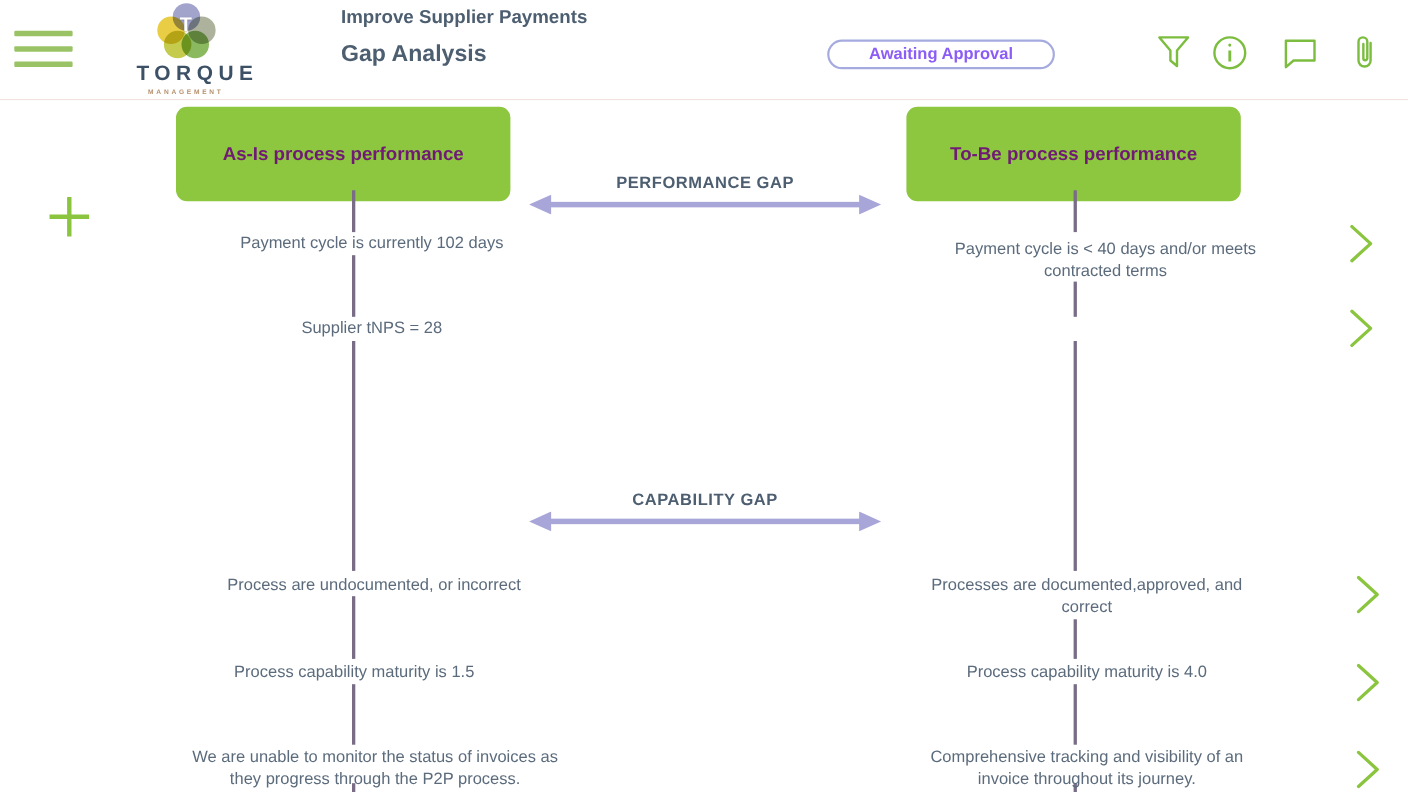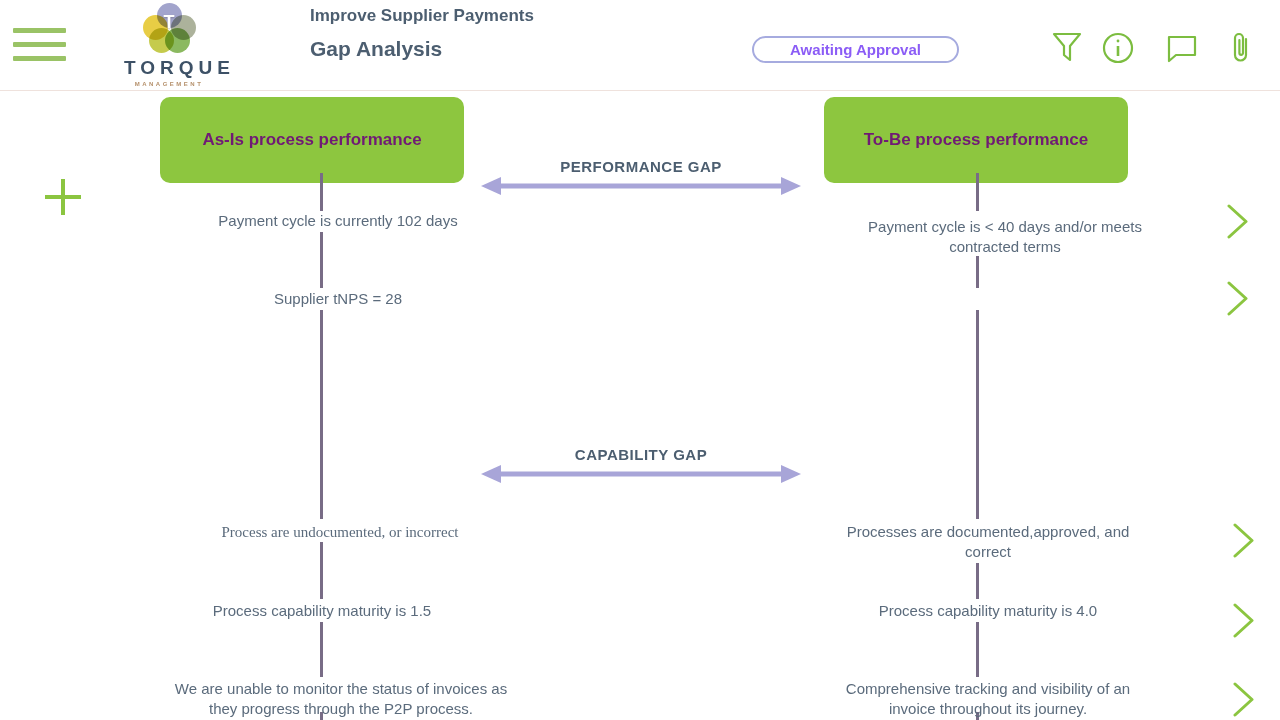--- a/index.html
+++ b/index.html
@@ -157,21 +157,21 @@
   <div class="gap-arrow" style="top:465px;">
     <svg viewBox="0 0 320 18" fill="#a8a5d8">
       <rect x="16" y="6.5" width="288" height="5"></rect>
       <polygon points="0,9 20,0 20,18"></polygon>
       <polygon points="320,9 300,0 300,18"></polygon>
     </svg>
   </div>
 
   <div class="stmt" style="left:158px; top:211px; width:360px;">Payment cycle is currently 102 days</div>
   <div class="stmt" style="left:158px; top:289px; width:360px;">Supplier tNPS = 28</div>
-  <div class="stmt" style="left:160px; top:522px; width:360px;font-family:Liberation Serif, serif;">Process are undocumented, or incorrect</div>
+  <div class="stmt" style="left:160px; top:522px; width:360px;">Process are undocumented, or incorrect</div>
   <div class="stmt" style="left:142px; top:601px; width:360px;">Process capability maturity is 1.5</div>
   <div class="stmt" style="left:168px; top:679px; width:346px;">We are unable to monitor the status of invoices as they progress through the P2P process.</div>
 
   <div class="stmt" style="left:845px; top:217px; width:320px;">Payment cycle is &lt; 40 days and/or meets contracted terms</div>
   <div class="stmt" style="left:838px; top:522px; width:300px;">Processes are documented,approved, and correct</div>
   <div class="stmt" style="left:838px; top:601px; width:300px;">Process capability maturity is 4.0</div>
   <div class="stmt" style="left:828px; top:679px; width:320px;">Comprehensive tracking and visibility of an invoice throughout its journey.</div>
 
   <div class="chev" style="left:1227px; top:204px;">
     <svg viewBox="0 0 21 35" fill="none" stroke="#8bc540" stroke-width="3" stroke-linecap="round" stroke-linejoin="round">

